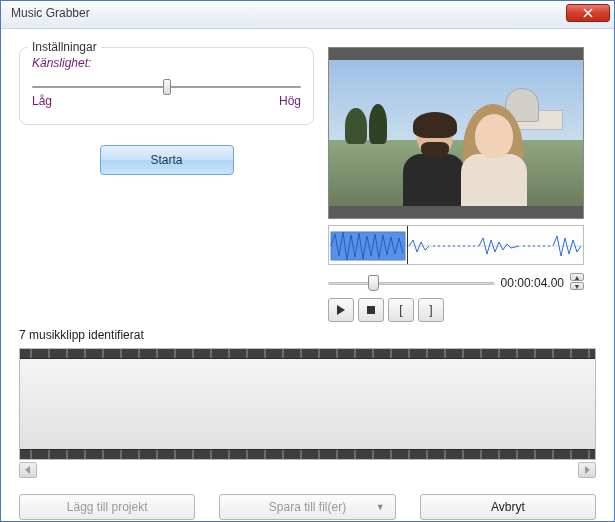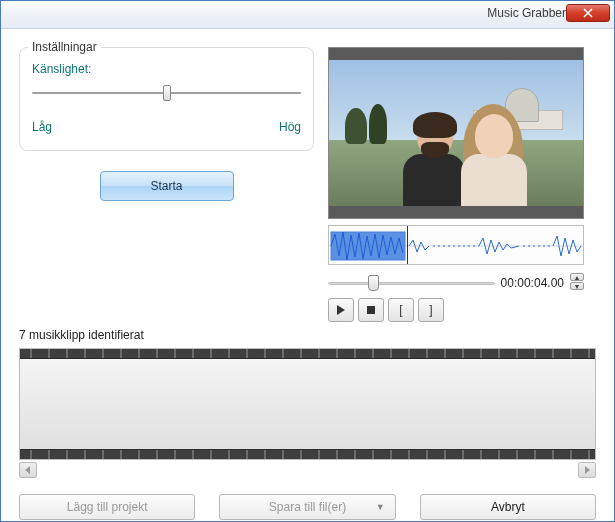--- a/index.html
+++ b/index.html
@@ -1,34 +1,34 @@
 <!DOCTYPE html>
 <html><head>
 <meta charset="utf-8">
 <style>
   * { box-sizing: border-box; margin: 0; padding: 0; font-family: "Segoe UI", Tahoma, sans-serif; font-size: 12px; }
   body { background: #fff; width: 615px; height: 522px; border: 1px solid #4a7ab8; overflow: hidden; }
 
-  .titlebar { height: 28px; background: linear-gradient(to bottom, #fdfdfe, #eef2f7 50%, #e6ecf4); display: flex; align-items: center; padding: 0 4px 4px 10px; border-bottom: 1px solid #c9d4e4; text-align: right; }
+  .titlebar { height: 28px; background: linear-gradient(to bottom, #fdfdfe, #eef2f7 50%, #e6ecf4); display: flex; align-items: center; padding: 0 4px 4px 10px; border-bottom: 1px solid #c9d4e4; }
   .titlebar .title { flex: 1; color: #3b3b3b; }
   .close-btn { width: 44px; height: 18px; background: linear-gradient(to bottom, #e67a6f, #d43e2a 50%, #c22a16); border: 1px solid #8f2214; border-radius: 3px; display: flex; align-items: center; justify-content: center; color: #fff; font-weight: bold; cursor: pointer; }
   .close-btn svg { width: 10px; height: 10px; }
 
   .content { padding: 18px; }
 
   .top-row { display: flex; gap: 14px; }
 
   .left-col { width: 295px; }
   .settings-group { border: 1px solid #dcdcdc; border-radius: 8px; padding: 8px 12px 16px 12px; position: relative; background: #fff; }
   .settings-group .legend { position: absolute; top: -8px; left: 8px; background: #fff; padding: 0 4px; color: #333; }
-  .sens-label { margin-top: 6px; margin-bottom: 8px; color: #0f766e; }
+  .sens-label { margin-bottom: 8px; color: #701a75; font-style: italic; }
   .slider-track { position: relative; height: 16px; }
   .slider-line { position: absolute; top: 8px; left: 0; right: 0; height: 2px; background: #9f9f9f; border-radius: 1px; }
   .slider-thumb { position: absolute; top: 1px; left: 50%; transform: translateX(-50%); width: 8px; height: 16px; background: linear-gradient(to bottom, #fafafa, #dcdcdc); border: 1px solid #888; border-radius: 2px; }
-  .slider-ends { display: flex; justify-content: space-between; margin-top: 20px; color: #0f766e; }
+  .slider-ends { display: flex; justify-content: space-between; margin-top: 0; color: #701a75; }
 
   .start-btn { margin: 20px auto 0 auto; display: block; width: 134px; height: 30px; background: linear-gradient(to bottom, #e4f1fc, #c8e2f8 48%, #aed5f5 52%, #c9e4fa); border: 1px solid #6aa6db; border-radius: 4px; color: #18324f; cursor: pointer; text-align: center; }
 
   .right-col { width: 260px; }
   .video-frame { width: 256px; height: 172px; background: #555; border: 1px solid #888; position: relative; overflow: hidden; }
   .video-frame .bar-top, .video-frame .bar-bottom { position: absolute; left: 0; right: 0; height: 12px; background: #5a5a5a; }
   .video-frame .bar-top { top: 0; } .video-frame .bar-bottom { bottom: 0; }
   .video-scene { position: absolute; top: 12px; bottom: 12px; left: 0; right: 0; background: linear-gradient(to bottom, #a8c7e8 0%, #bcd4ea 40%, #9fb69a 60%, #7f9274 100%); }
   .sky { position:absolute; top:0; left:0; right:0; height:55%; background: linear-gradient(to bottom,#9fc0e4,#c7dced);}
   .ground{ position:absolute; bottom:0; left:0; right:0; height:45%; background: linear-gradient(to bottom,#8fa780,#6b7d5c);}

